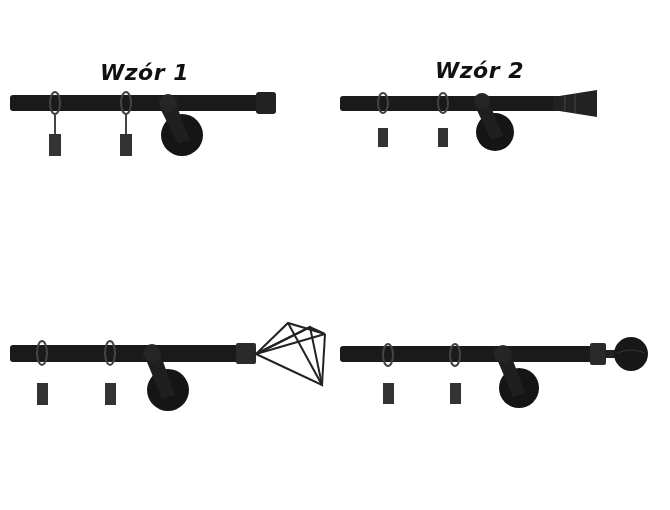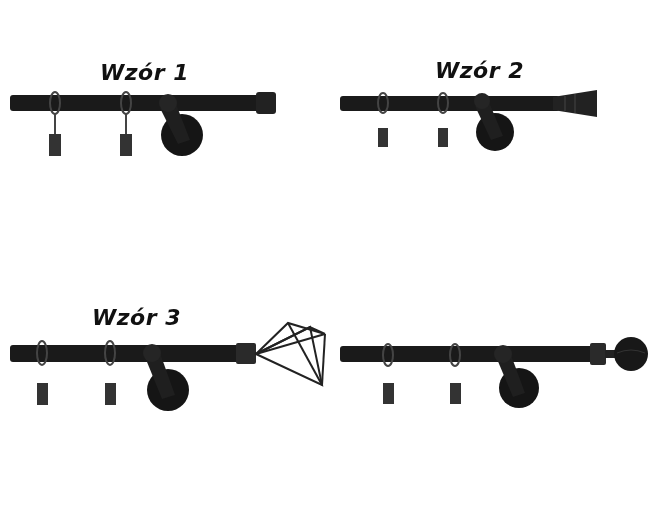--- a/index.html
+++ b/index.html
@@ -39,21 +39,20 @@
     <rect x="43" y="128" width="10" height="19" fill="#333"></rect>
     <ellipse cx="108" cy="103" rx="5" ry="10" fill="none" stroke="#444" stroke-width="2"></ellipse>
     <rect x="103" y="128" width="10" height="19" fill="#333"></rect>
     <circle cx="160" cy="132" r="19" fill="#151515"></circle>
     <polygon points="140,106 154,102 168,136 156,140" fill="#1f1f1f"></polygon>
     <circle cx="147" cy="101" r="8" fill="#252525"></circle>
   </svg>
 </div>
 
 <div class="variant" style="left:0;top:255px;">
-  <div class="title" style="left:92px;top:50px;">Wzór 3</div>
   <svg width="335" height="255">
     <rect x="10" y="90" width="230" height="17" rx="3" fill="#1a1a1a"></rect>
     <rect x="236" y="88" width="20" height="21" rx="2" fill="#2a2a2a"></rect>
     <g fill="none" stroke="#222" stroke-width="2">
       <polygon points="256,99 310,72 322,130"></polygon>
       <polygon points="256,99 288,68 325,79 310,72"></polygon>
       <line x1="288" y1="68" x2="322" y2="130"></line>
       <line x1="325" y1="79" x2="322" y2="130"></line>
       <line x1="256" y1="99" x2="325" y2="79"></line>
     </g>

